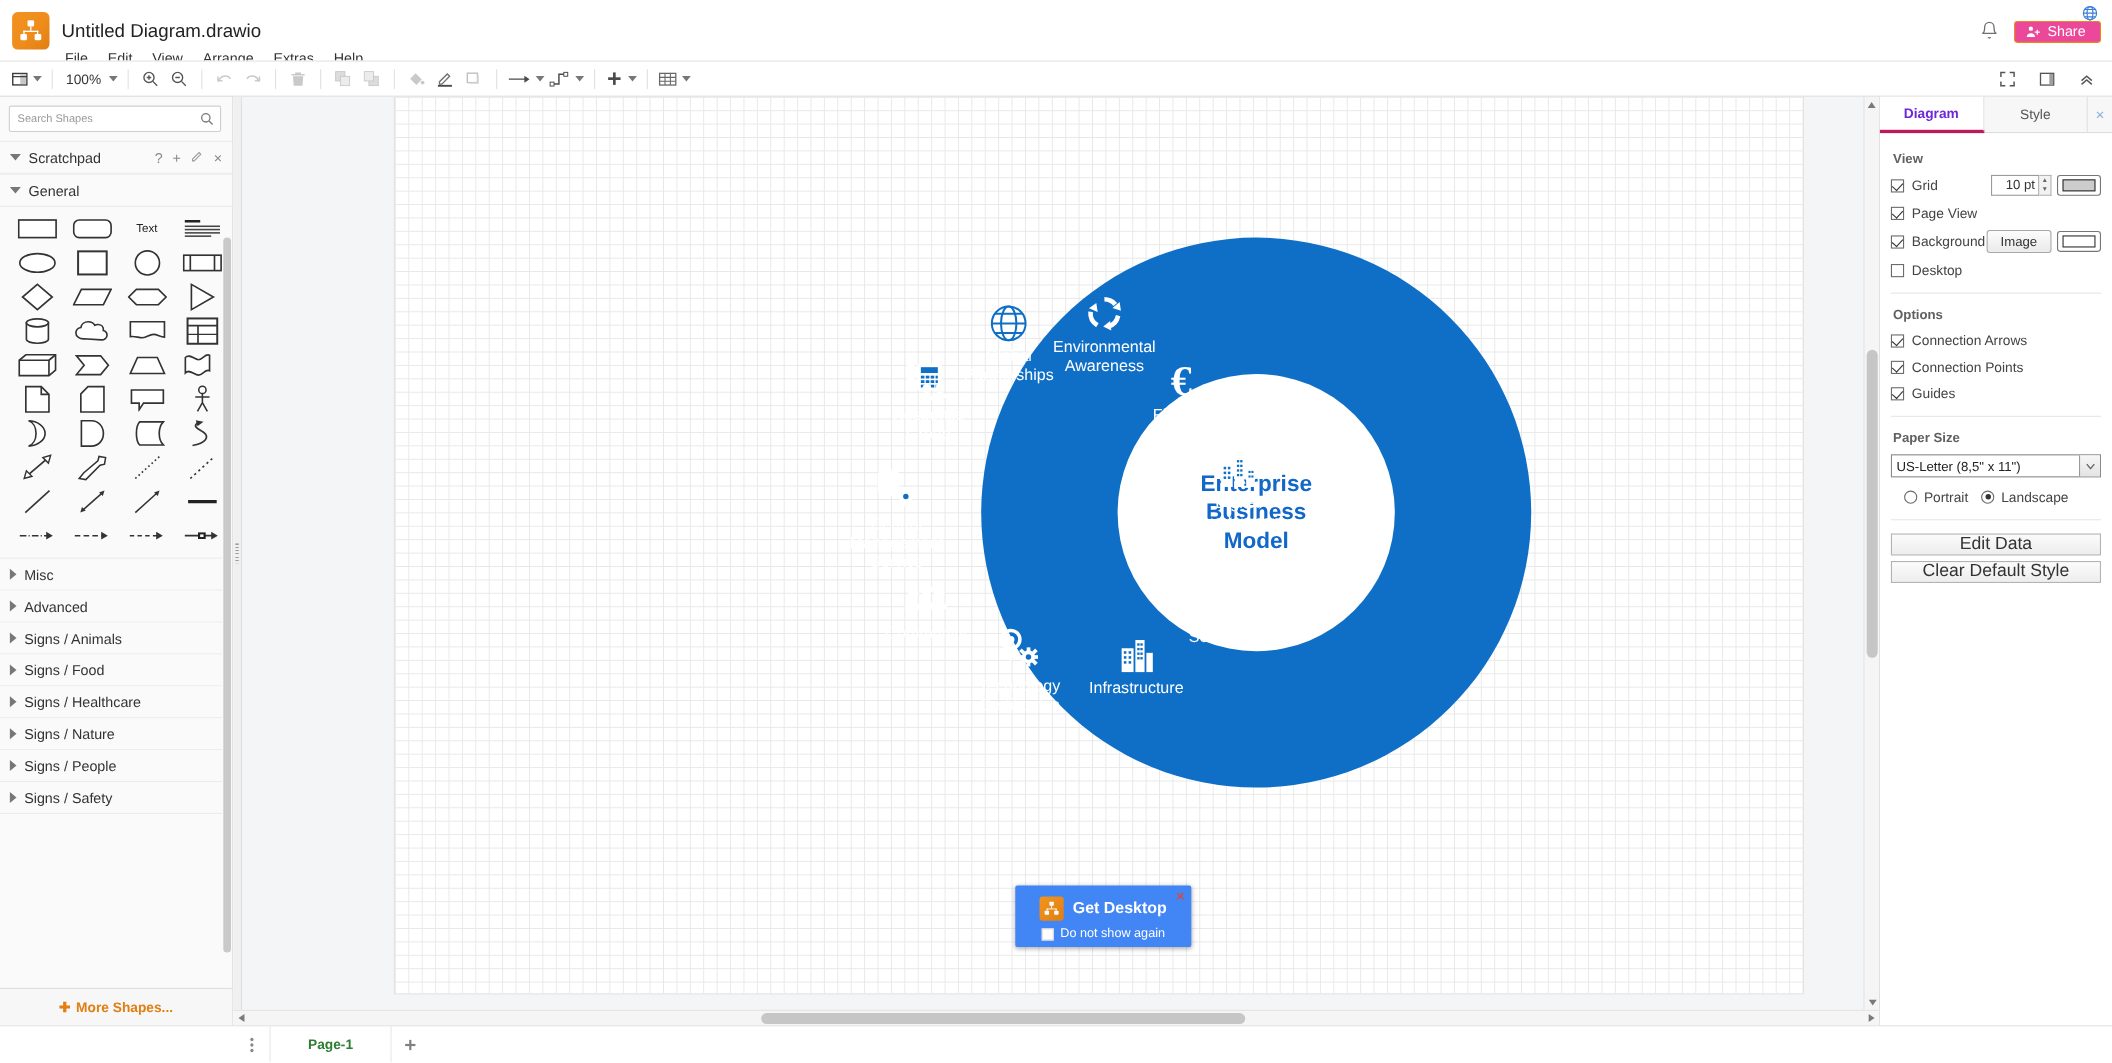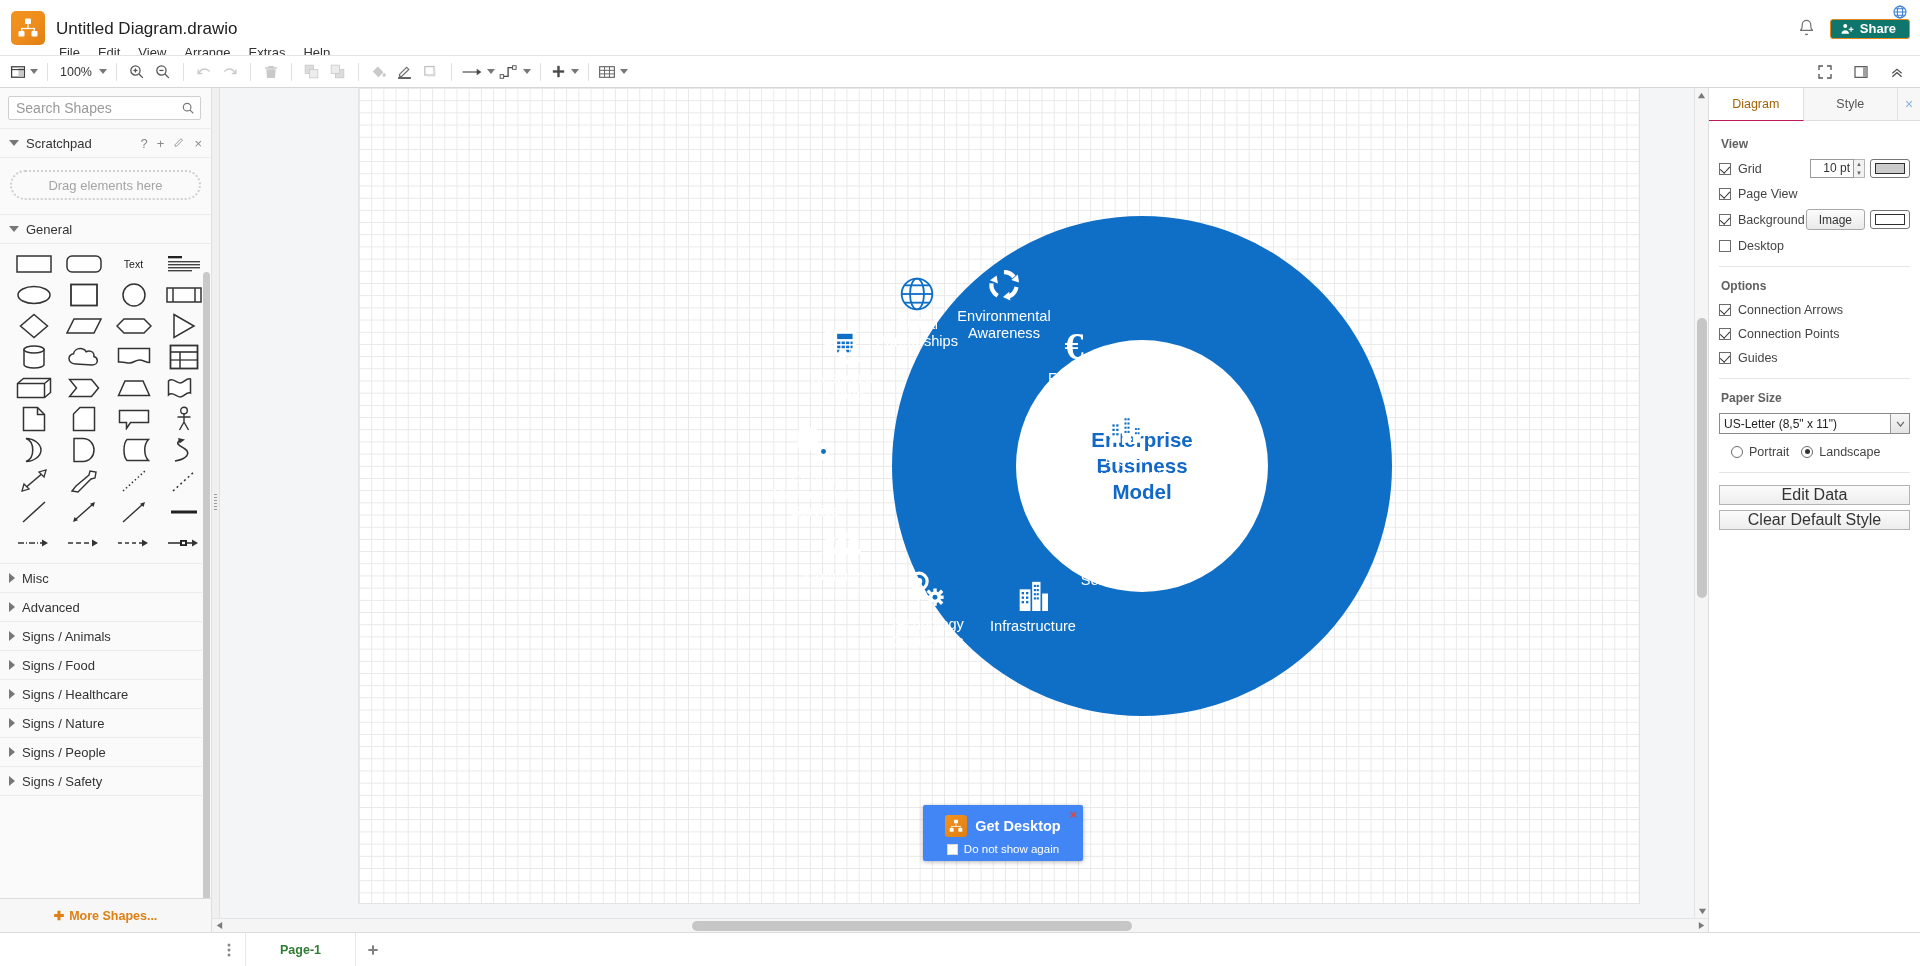--- a/index.html
+++ b/index.html
@@ -18,23 +18,23 @@
   .logo { width:34px; height:34px; border-radius:5px; background:linear-gradient(135deg,#f2931e 0%, #ee8c1c 55%, #e07f12 100%); position:relative; }
   .logo svg { position:absolute; left:5px; top:5px; }
   .title-block { padding-top:18px; }
   .doc-title { font-size:17px; color:#222; line-height:22px; font-family:"Liberation Sans", sans-serif; }
   .menubar { display:flex; gap:0px; margin-top:2px; margin-left:-6px;}
   .menubar .menu-item { font-size:13px; color:#333; padding:3px 9px; cursor:default; border-radius:2px; }
   .title-right { position:absolute; right:10px; top:0; height:55px; display:flex; align-items:center; gap:12px; }
   .globe-ico { position:absolute; right:12px; top:4px; width:16px; height:16px; color:#3a7fd5; }
   .bell { width:22px; height:22px; color:#707070; display:flex; align-items:center; justify-content:center; cursor:pointer;}
   .share-btn {
-    background:#0f766e; color:#fff; border:1px solid #e5871a; border-radius:3px;
+    background:#ec4899; color:#fff; border:1px solid #e5871a; border-radius:3px;
     height:20px; padding:0 13px 0 9px; display:flex; align-items:center; gap:6px;
-    font-size:13px; font-weight:bold; cursor:pointer; margin-top:2px;
+    font-size:13px; font-weight:normal; cursor:pointer; margin-top:2px;
   }
 
   
   .toolbar { height:33px; border-top:1px solid #e3e3e3; border-bottom:1px solid #d6d6d6;
     background:#fff; display:flex; align-items:center; padding:0 8px; flex:none; position:relative; }
   .tb-item { height:26px; min-width:26px; display:flex; align-items:center; justify-content:center;
     color:#4d4d4d; cursor:pointer; border-radius:2px; padding:0 2px; }
   .tb-item.disabled { color:#c9c9c9; }
   .tb-sep { width:1px; height:18px; background:#e0e0e0; margin:0 7px; }
   .zoomlabel { font-size:12.5px; color:#333; padding:0 3px; }
@@ -43,21 +43,21 @@
 
   
   .workspace { flex:1; display:flex; min-height:0; position:relative; }
 
   
   .sidebar { width:212px; background:#fafafa; border-right:1px solid #e0e0e0;
              display:flex; flex-direction:column; position:relative; flex:none; }
   .search-row { padding:8px 10px 8px 8px; }
   .search-box { position:relative; height:24px; border:1px solid #cfcfcf; border-radius:2px; background:#fff; }
   .search-box input { width:100%; height:100%; border:0; outline:0; background:transparent;
-    padding:0 24px 0 7px; font-size:14px; color:#333; font-family:"Liberation Sans", sans-serif;}
+    padding:0 24px 0 7px; font-size:10px; color:#333; font-family:"Liberation Sans", sans-serif;}
   .search-box input::placeholder { color:#999; }
   .search-ico { position:absolute; right:5px; top:4px; color:#777; }
 
   .panel-header { height:30px; display:flex; align-items:center; padding:0 9px;
     border-top:1px solid #ececec; border-bottom:1px solid #ececec; background:#fafafa; font-size:13px; color:#333; cursor:pointer;}
   .tri-down { width:0;height:0;border-left:5px solid transparent;border-right:5px solid transparent;border-top:6px solid #777; margin-right:7px;}
   .tri-right { width:0;height:0;border-top:5px solid transparent;border-bottom:5px solid transparent;border-left:6px solid #777; margin-right:7px;}
   .panel-header .hdr-actions { margin-left:auto; display:flex; gap:9px; color:#888; align-items:center;}
   .hdr-actions span { cursor:pointer; font-size:13px; line-height:13px; }
   .scratchpad { padding:12px 10px 14px 10px; }
@@ -110,21 +110,21 @@
      font-size:20.5px; font-weight:bold; line-height:26px; text-align:center; }
   .node { position:absolute; width:170px; text-align:center; color:#fff; font-size:14.6px; line-height:17px; }
   .node .lbl { text-shadow:none; }
   .node .ic { display:flex; justify-content:center; margin-bottom:2px; }
 
   
   .rightpanel { width:212px; border-left:1px solid #ddd; background:#fff; flex:none; display:flex; flex-direction:column;}
   .rp-tabs { display:flex; height:33px; border-bottom:1px solid #ddd; background:#f7f7f7; }
   .rp-tab { flex:1; display:flex; align-items:center; justify-content:center; font-size:12.5px; color:#555;
      cursor:pointer; border-right:1px solid #e2e2e2; }
-  .rp-tab.active { background:#fff; color:#a16207; font-weight:normal; border-bottom:1px solid #be185d; margin-bottom:-1px;}
+  .rp-tab.active { background:#fff; color:#6d28d9; font-weight:bold; border-bottom:3px solid #be185d; margin-bottom:-1px;}
   .rp-close { width:22px; display:flex; align-items:center; justify-content:center; color:#8ab2dd; cursor:pointer; font-size:14px;}
   .rp-body { padding:10px 10px 0 10px; }
   .rp-sec-title { font-size:12px; font-weight:bold; color:#606060; margin:6px 0 8px 2px; }
   .rp-row { display:flex; align-items:center; margin-bottom:7px; min-height:17px; }
   .cb { width:12px; height:12px; border:1px solid #6b6b6b; background:#fff; margin-right:7px; position:relative; flex:none;}
   .cb.on::after { content:""; position:absolute; left:2px; top:0px; width:5px; height:8px;
       border:solid #333; border-width:0 1.6px 1.6px 0; transform:rotate(42deg); }
   .rp-lab { font-size:12.5px; color:#444; }
   .rp-row .spacer { flex:1; }
   .numfield { width:44px; height:19px; border:1px solid #9a9a9a; background:#fff; font-size:12px; color:#333;
@@ -381,25 +381,20 @@
           <span>?</span>
           <span>+</span>
           <span>
             <svg width="12" height="12" viewBox="0 0 24 24" fill="none" stroke="#999" stroke-width="2">
                 <path d="M4 17.5L16 5.5l3 3L7 20.5H4z"></path>
               </svg>
           </span>
           <span>×</span>
         </span>
       </div>
-      <div class="scratchpad">
-        <div class="drag-area">
-          <span>Drag elements here</span>
-        </div>
-      </div>
 
       <div class="panel-header">
         <span class="tri-down"></span>
         <span>General</span>
       </div>
 
       <div class="sb-scroll">
         <div class="shapes-grid">
           <div class="shape-cell">
               <svg width="36" height="20">

